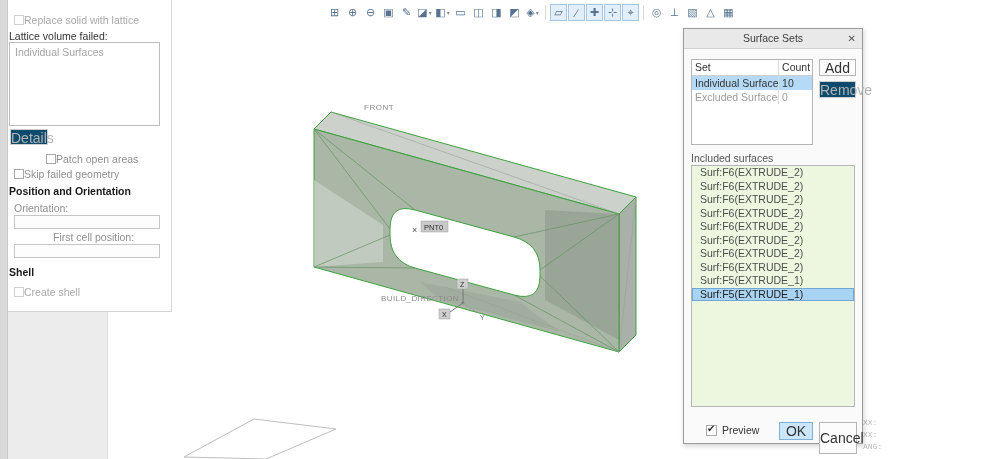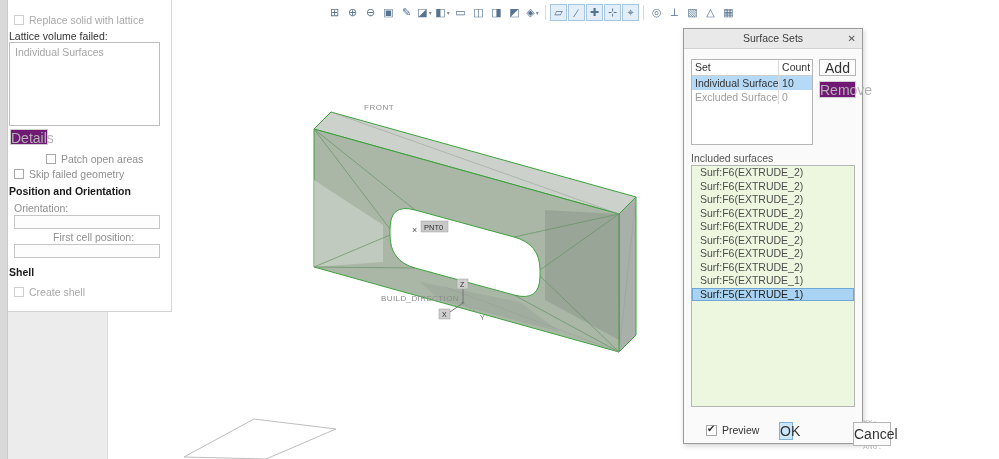--- a/index.html
+++ b/index.html
@@ -5,32 +5,32 @@
   html,body{margin:0;padding:0;}
   body{
     position:relative;width:999px;height:459px;overflow:hidden;background:#ffffff;
     font-family:"Liberation Sans",sans-serif;color:#333;
   }
   
   .left-strip{position:absolute;left:0;top:0;width:7px;height:459px;background:#d9d9d9;border-right:1px solid #c9c9c9;z-index:6;}
   .left-panel{position:absolute;left:8px;top:0;width:163px;height:311px;background:#fff;
     border-right:1px solid #d8d8d8;border-bottom:1px solid #d4d4d4;z-index:6;font-size:10.5px;}
   .left-lower{position:absolute;left:0;top:312px;width:107px;height:147px;background:#ececec;border-right:1px solid #dcdcdc;z-index:5;}
-  .p-row{position:absolute;display:flex;align-items:center;gap:5px;white-space:nowrap;}
+  .p-row{position:absolute;display:flex;align-items:center;white-space:nowrap;}
   .cb{width:10px;height:10px;border:1px solid #a8a8a8;background:#fff;display:inline-block;box-sizing:border-box;flex:0 0 auto;}
   .cb.dis{border-color:#cfcfcf;}
   .cb.checked{position:relative;}
   .cb.checked::after{content:"✔";position:absolute;left:0;top:-3px;font-size:10px;color:#2d2d2d;}
   .lbl-dis{color:#a9a9a9;}
   .lbl-mid{color:#8f8f8f;}
   .hdr{font-weight:bold;color:#1a1a1a;}
   .region-box{position:absolute;left:1px;top:42px;width:151px;height:84px;border:1px solid #bdbdbd;background:#fff;box-sizing:border-box;}
   .region-item{padding:3px 5px;color:#a5a5a5;}
   .btn{font-family:"Liberation Sans",sans-serif;font-size:14px;background:#fcfcfc;border:1px solid #b5b5b5;color:#333;padding:0;box-sizing:border-box;}
-  .btn:disabled,.btn.disabled{background:#701a75;color:#b3b3b3;border-color:#cfcfcf;}
+  .btn:disabled,.btn.disabled{background:#0c4a6e;color:#b3b3b3;border-color:#cfcfcf;}
   .details-btn{position:absolute;left:2px;top:129px;width:38px;height:16px;}
   .txt{position:absolute;width:146px;height:14px;border:1px solid #c6c6c6;background:#fdfdfd;box-sizing:border-box;font-size:10.5px;padding:0 3px;}
   
   .toolbar{position:absolute;left:326px;top:4px;display:flex;align-items:center;gap:1px;z-index:7;}
   .tb-icon{width:17px;height:17px;display:flex;align-items:center;justify-content:center;
     font-size:11px;color:#57738f;border:1px solid transparent;box-sizing:border-box;background:transparent;}
   .tb-icon.active{background:#e2eef9;border-color:#a6c6e2;}
   .tb-icon.dropdown::after{content:"▾";font-size:6px;color:#8a8a8a;margin-left:1px;}
   .tb-icon.sep{width:1px;height:15px;background:#d8d8d8;border:none;margin:0 3px;}
   
@@ -47,22 +47,22 @@
   .c-count{width:31px;padding-left:3px;overflow:hidden;}
   .tbl-row.selected{background:#b5daf8;}
   .tbl-row.disabled{color:#9c9c9c;}
   .add-btn{position:absolute;left:135px;top:30px;width:37px;height:17px;}
   .remove-btn{position:absolute;left:135px;top:52px;width:37px;height:17px;}
   .incl-label{position:absolute;left:7px;top:123px;color:#555;}
   .surf-list{position:absolute;left:7px;top:136px;width:164px;height:242px;background:#edf7e0;border:1px solid #b5b5b5;box-sizing:border-box;overflow:hidden;}
   .surf-item{height:13.5px;line-height:13.5px;padding-left:8px;color:#4e4e4e;white-space:nowrap;}
   .surf-item.selected{background:#a9d3f2;box-shadow:inset 0 0 0 1px #6fa8d6;color:#222;}
   .prev-row{position:absolute;left:22px;top:395px;display:flex;align-items:center;gap:5px;color:#333;}
-  .ok-btn{position:absolute;left:95px;top:393px;width:14px;height:18px;background:#cbe5f9;border-color:#7fb0d9;}
-  .cancel-btn{position:absolute;left:135px;top:393px;width:38px;height:24px;margin-left:34px;}
+  .ok-btn{position:absolute;left:95px;top:393px;width:34px;height:18px;background:#cbe5f9;border-color:#7fb0d9;}
+  .cancel-btn{position:absolute;left:135px;top:393px;width:38px;height:32px;}
   
   .status{position:absolute;left:863px;top:417px;z-index:2;font-size:8px;color:#bcbcbc;line-height:12px;font-family:Liberation Mono, monospace;}
 </style>
 </head>
 <body>
 
 <svg class="viewport" width="999" height="459">
 
   <polygon points="184,457 254,419 336,429 266,459" fill="none" stroke="#bdbdbd" stroke-width="1"></polygon>
 

